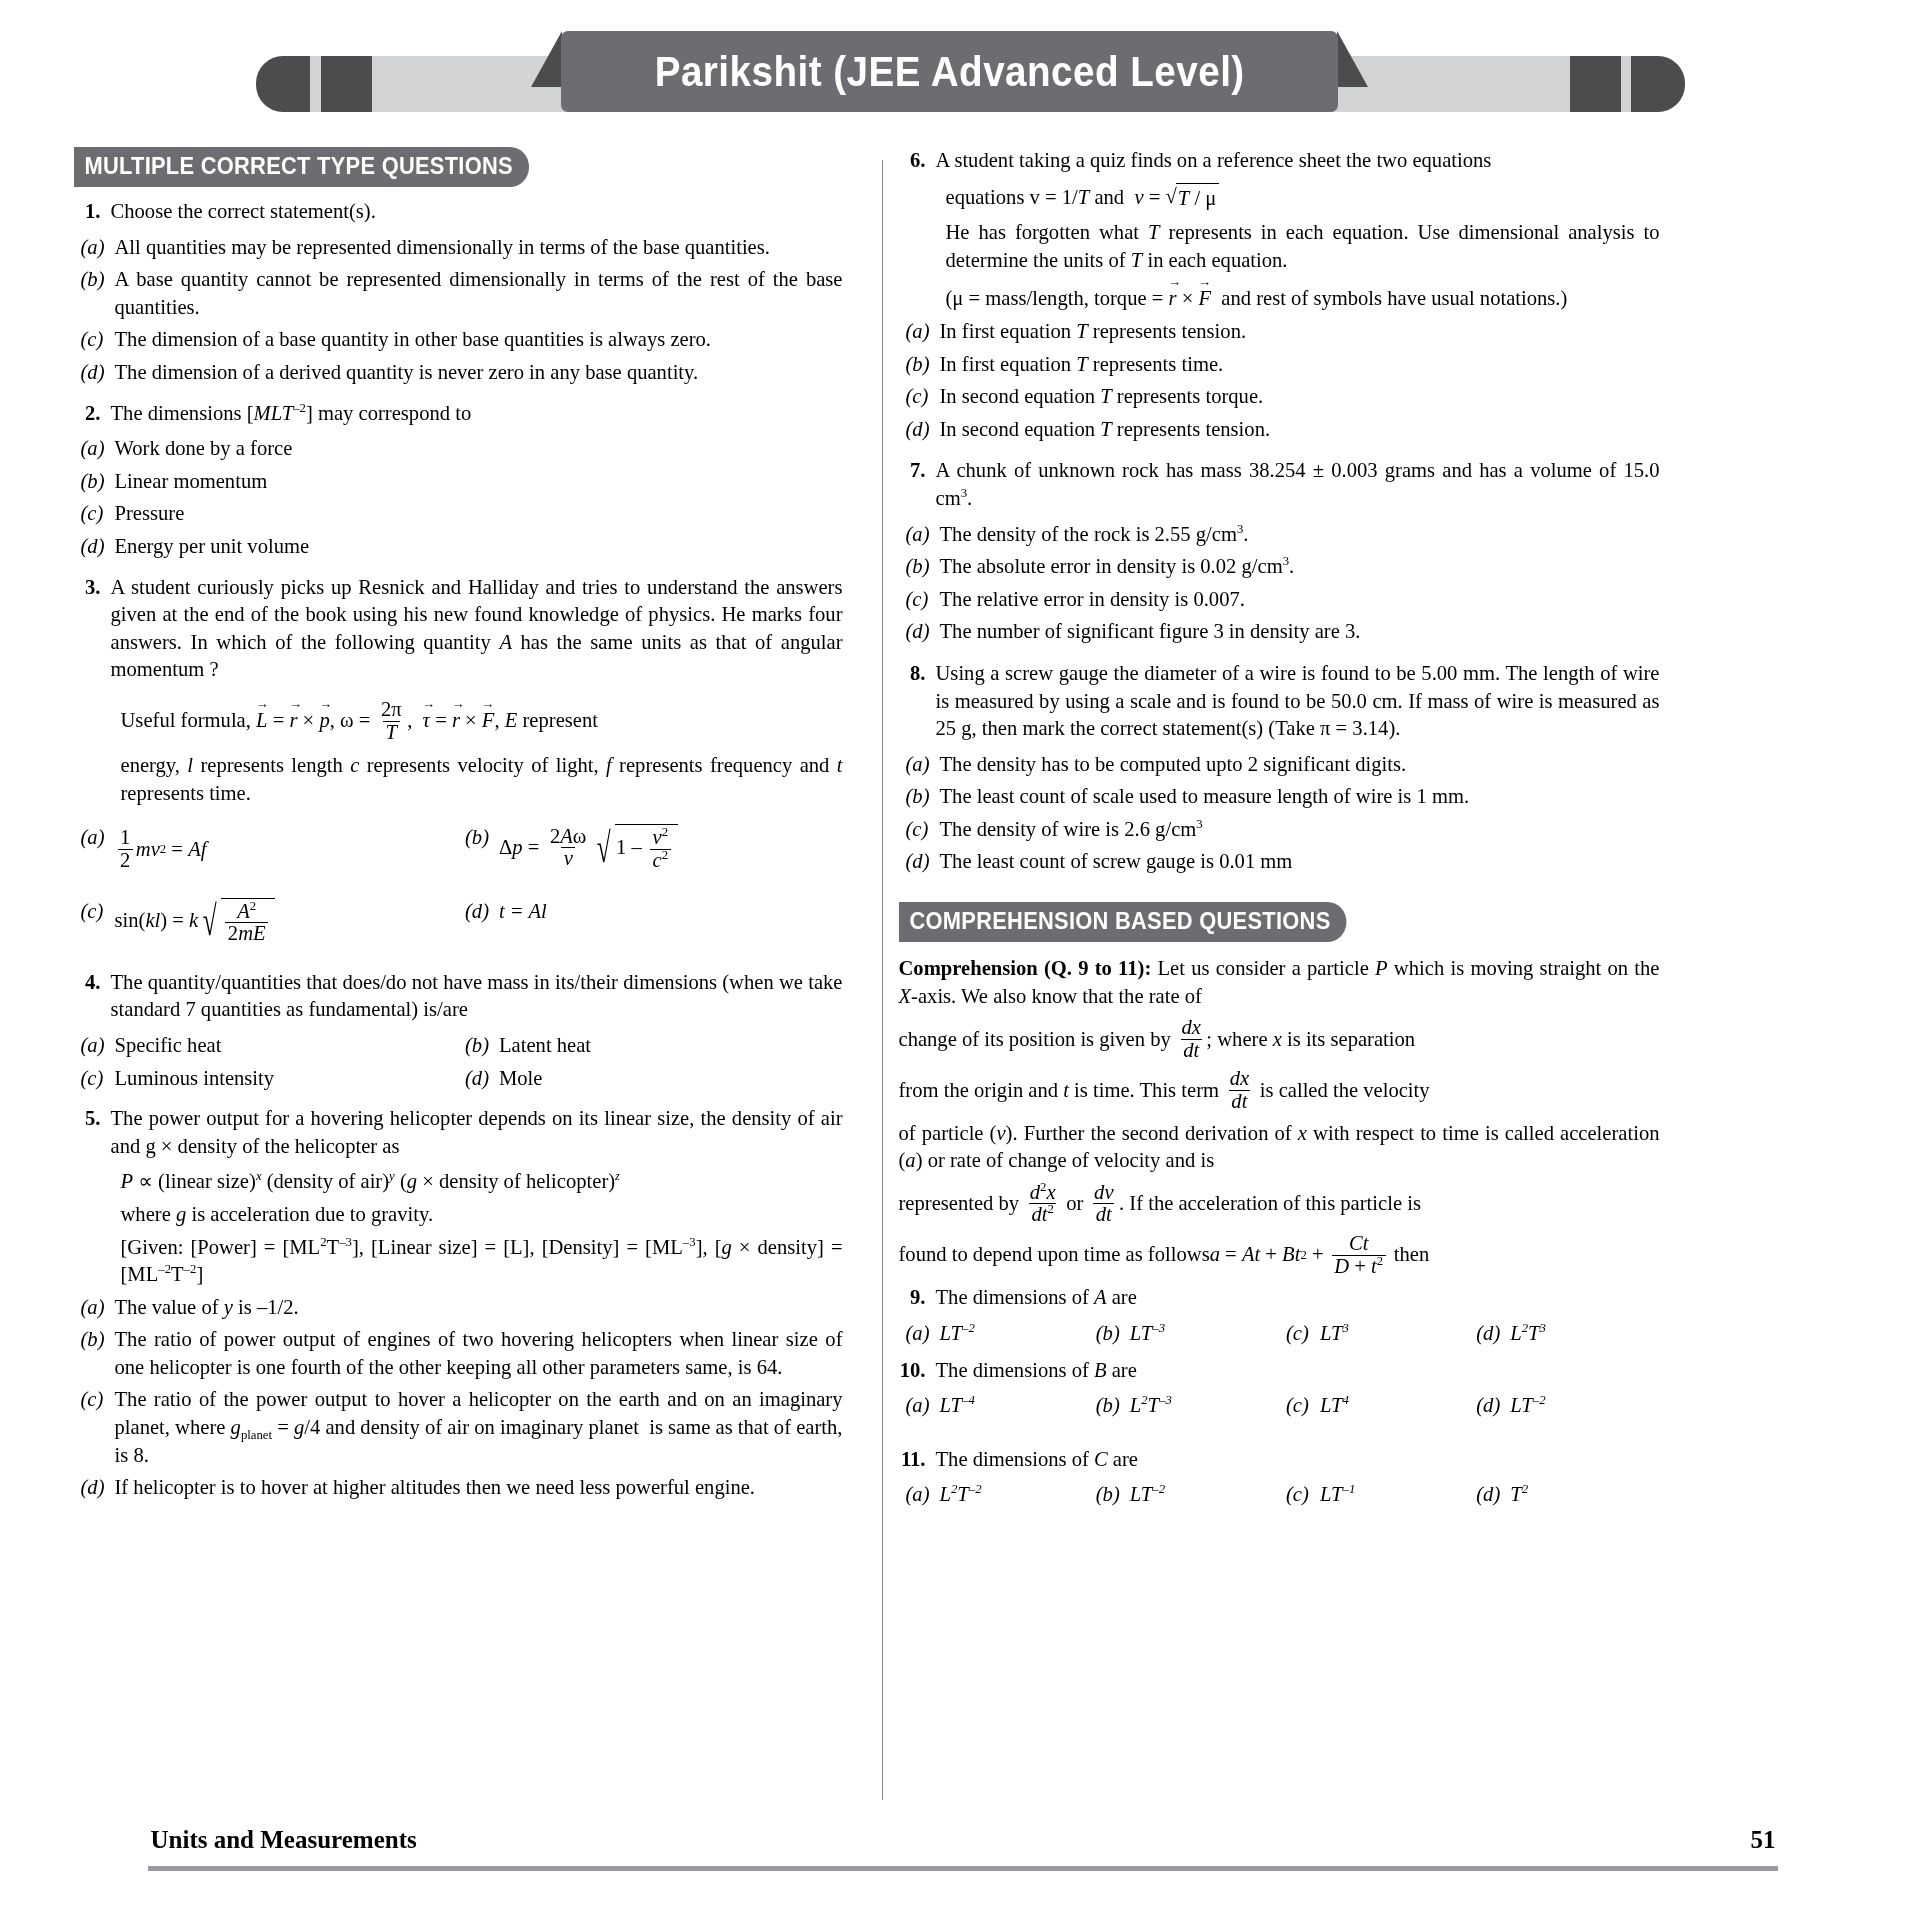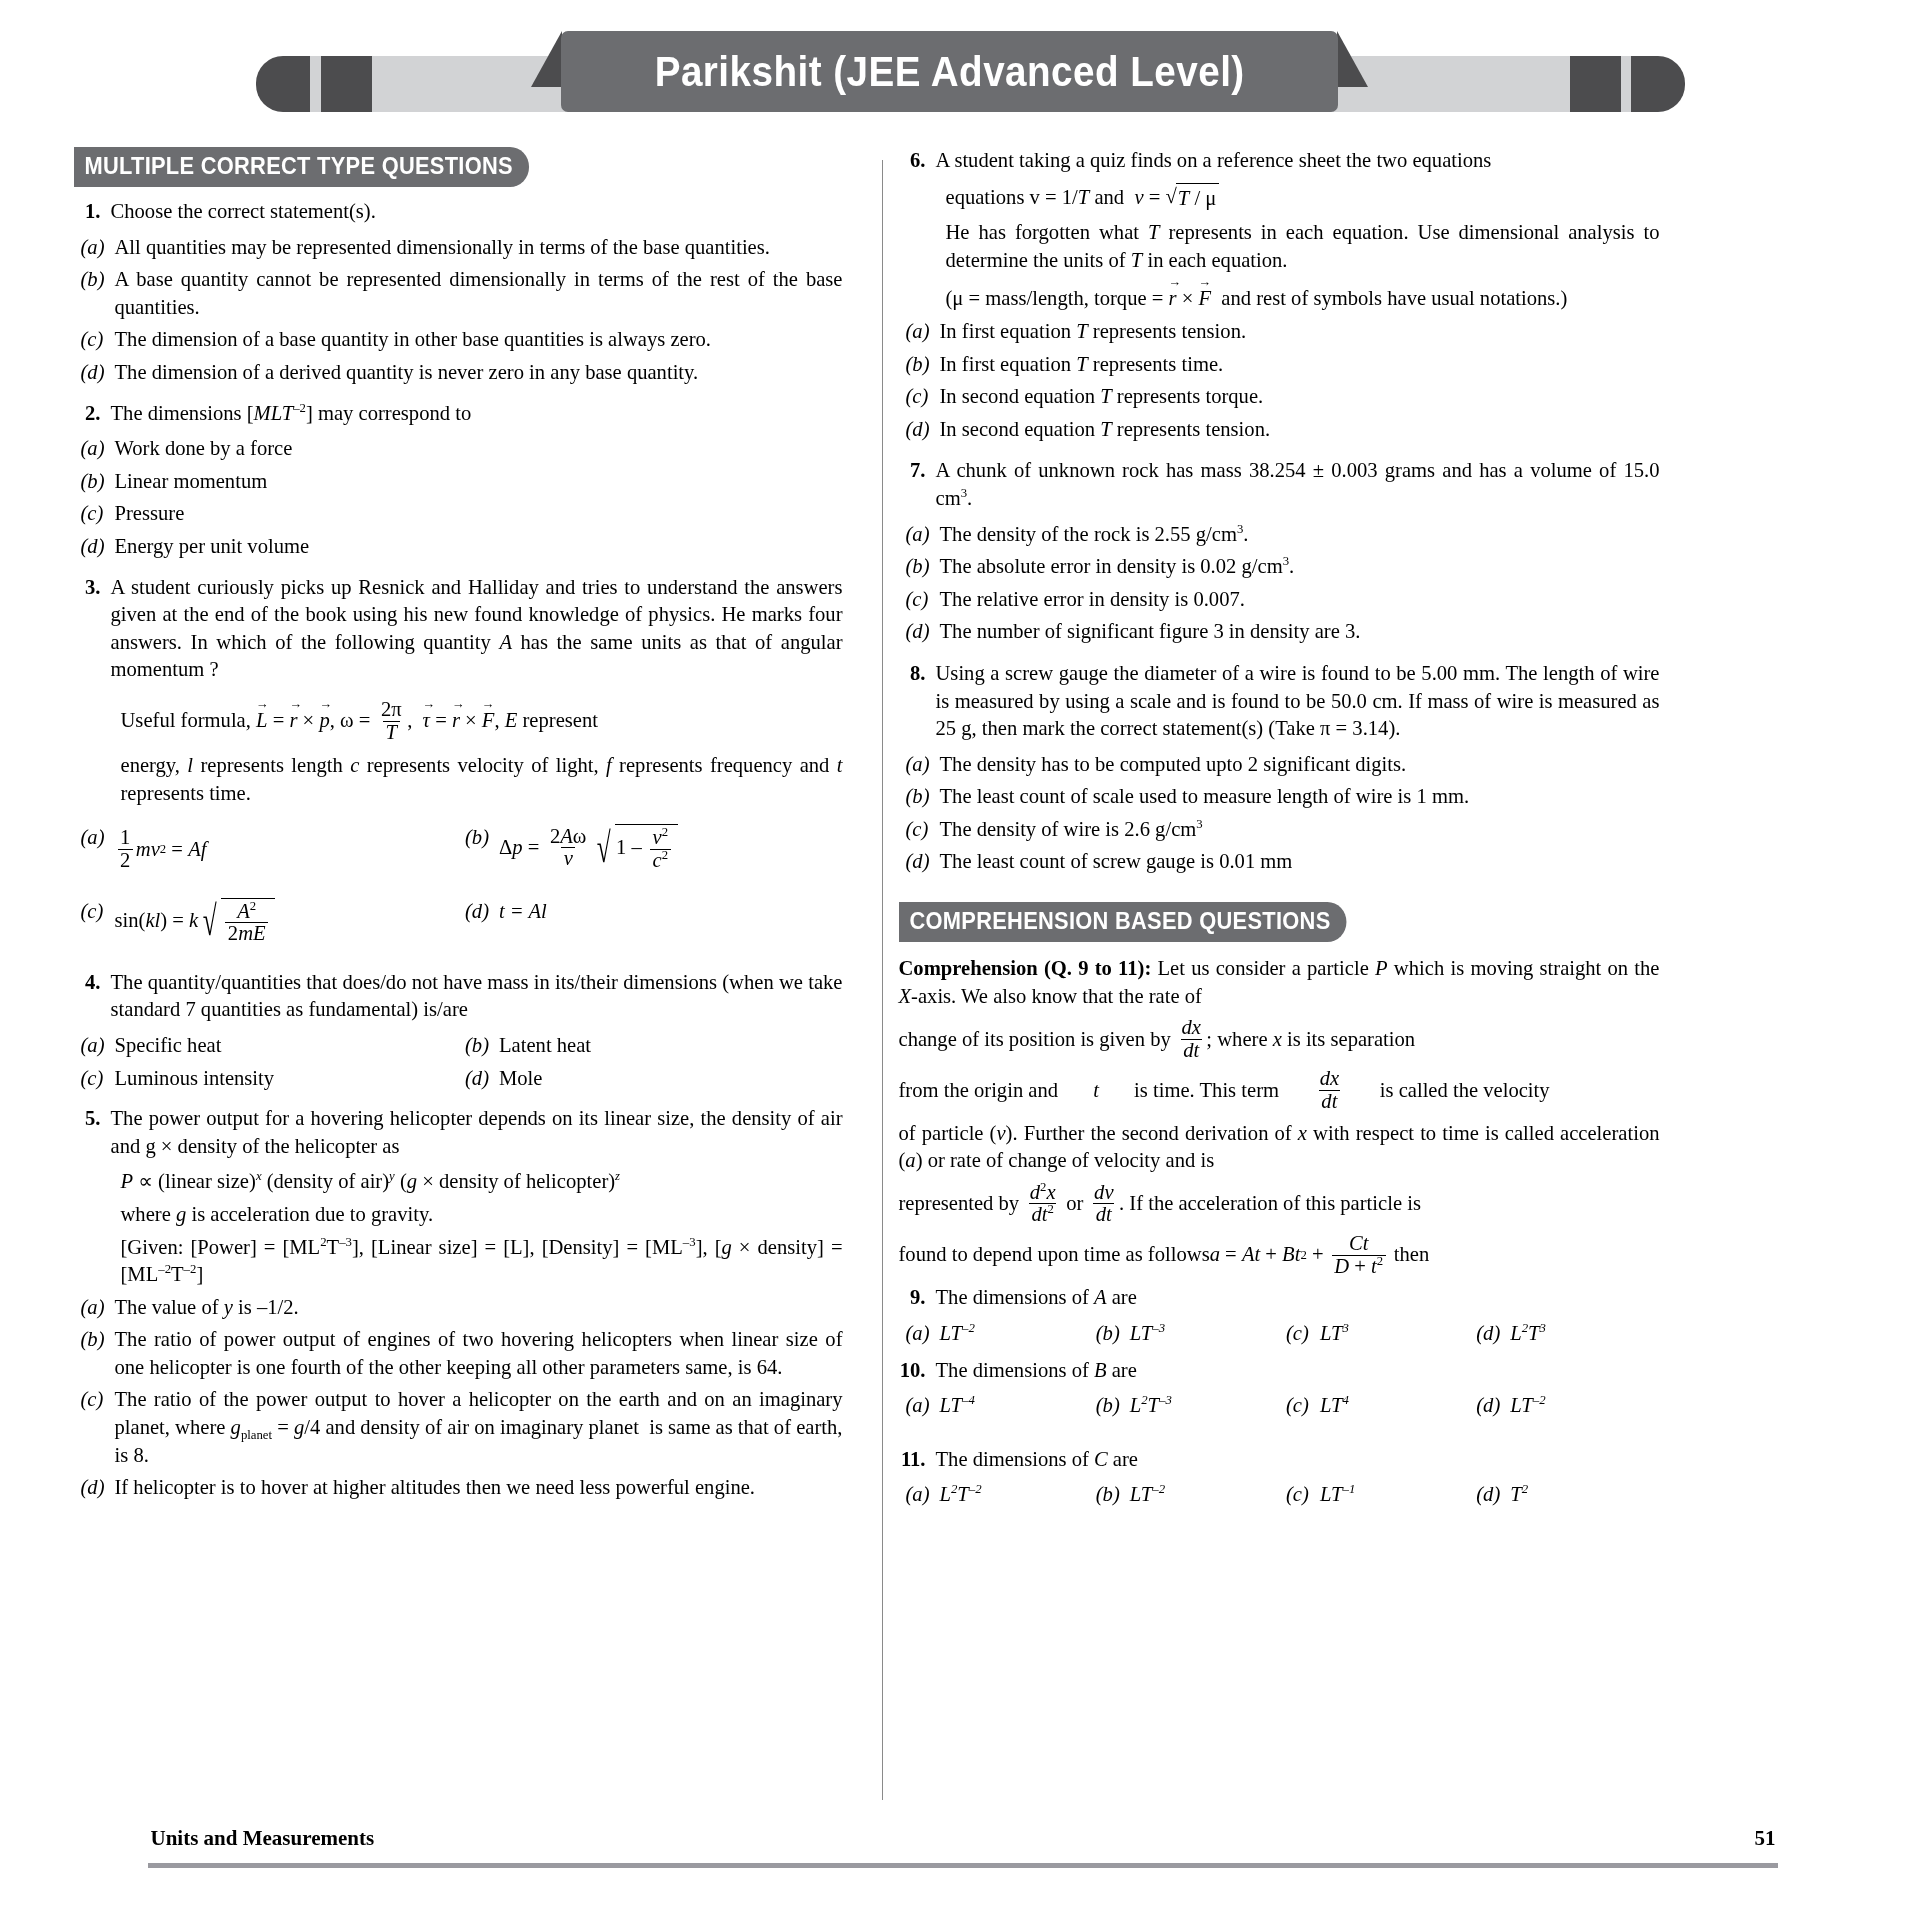--- a/index.html
+++ b/index.html
@@ -164,21 +164,21 @@
 
   .math-row { display:flex; align-items:center; font-size:20.6px; }
 
   
   .footer {
     position:absolute; left:0; top:1826px; width:1926px;
   }
   .footer-inner {
     width:1625px; margin:0 auto; display:flex;
     justify-content:space-between; align-items:flex-end;
-    font-weight:bold; font-size:21px;
+    font-weight:bold; font-size:25px;
   }
   .footer-rule {
     width:1630px; margin:12px auto 0 auto; height:4.5px; background:#9a9aa0;
   }
 </style>
 </head>
 <body>
 
 <div class="header">
   <div class="ribbon-band"></div>
@@ -487,21 +487,21 @@
         <span class="math-row" style="display:inline-flex; align-items:center;">
           change of its position is given by&nbsp;
           <span class="frac">
               <span class="num mi">dx</span>
               <span class="den mi">dt</span>
             </span>
           ; where <span class="mi">&nbsp;x</span>&nbsp;is its separation
         </span>
       </div>
       <div class="plain" style="margin-top:7px">
-        <span class="math-row" style="display:inline-flex; align-items:center;gap:30px;">
+        <span class="math-row" style="display:inline-flex; align-items:center;">
           from the origin and <span class="mi">&nbsp;t&nbsp;</span> is time. This term&nbsp;
           <span class="frac">
               <span class="num mi">dx</span>
               <span class="den mi">dt</span>
             </span>
           &nbsp;is called the velocity
         </span>
       </div>
       <div class="plain" style="margin-top:7px">
         of particle (<span class="mi">v</span>). Further the second derivation of <span class="mi">x</span> with respect to time is called acceleration (<span class="mi">a</span>) or rate of change of velocity and is

